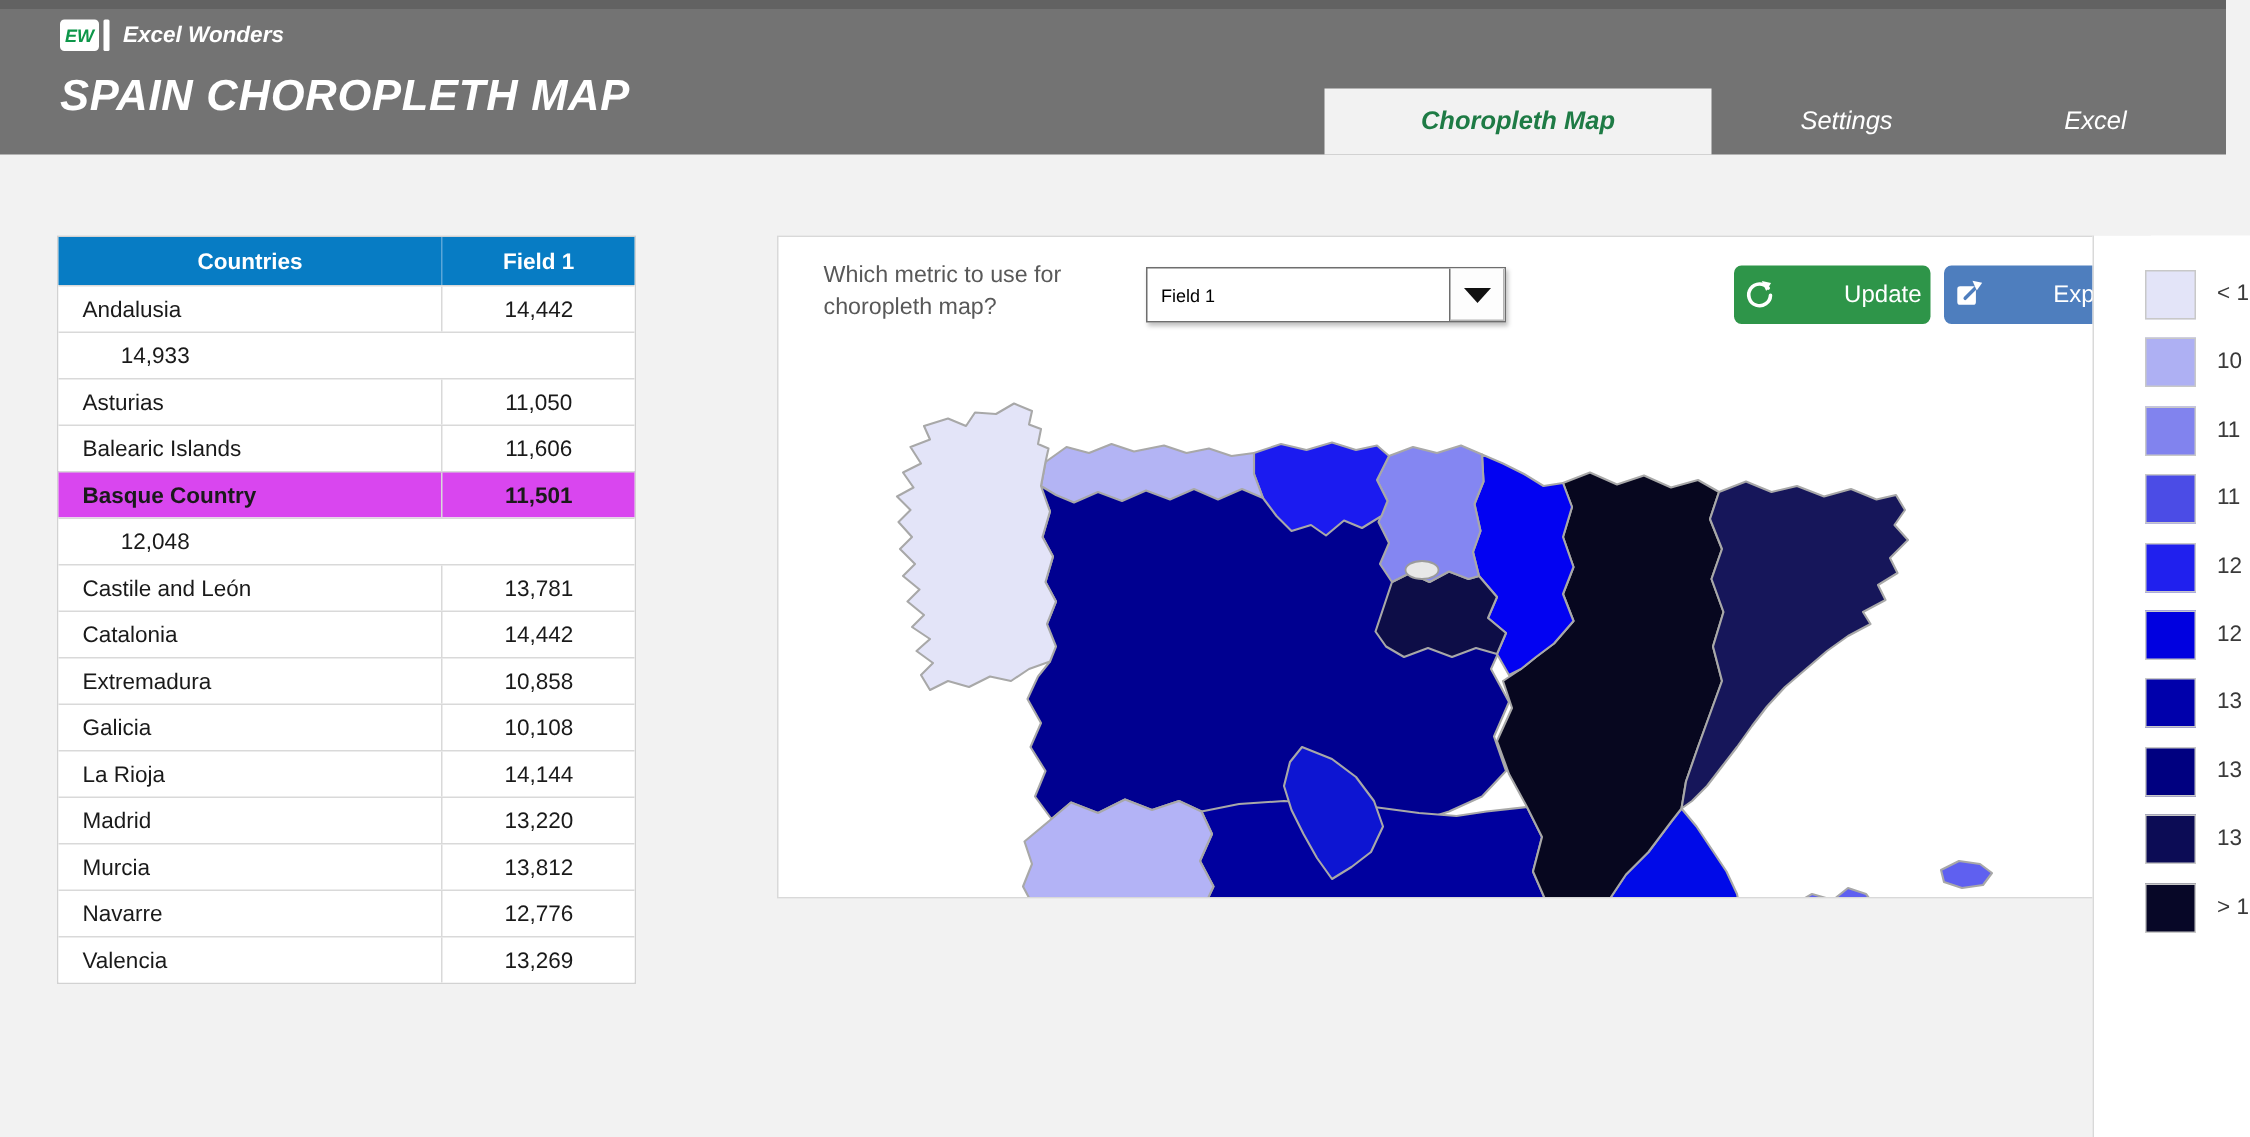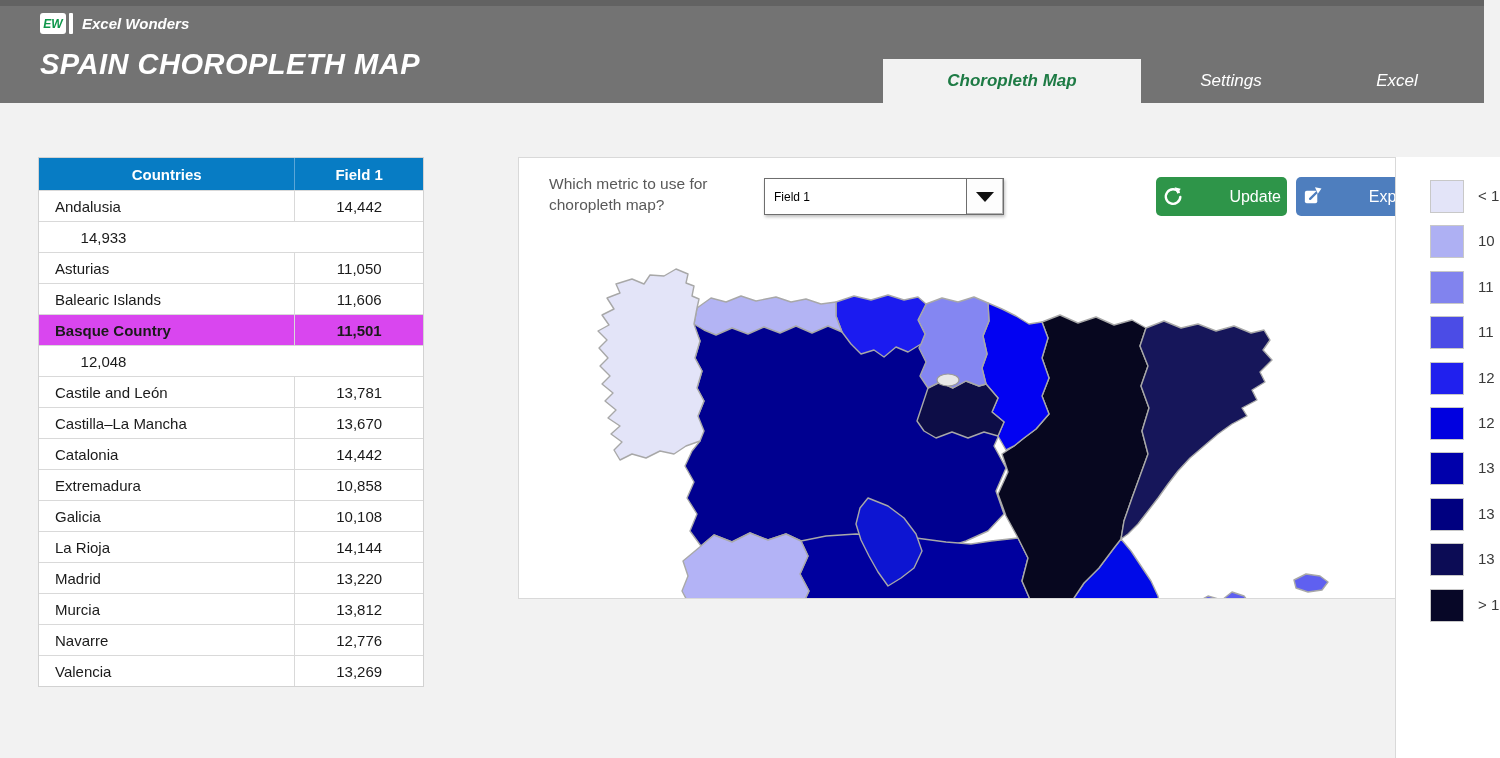--- a/index.html
+++ b/index.html
@@ -107,24 +107,20 @@
         <div class="trow sel">
           <div class="c1">Basque Country</div>
           <div class="c2">11,501</div>
         </div>
         <div class="trow">
           <div class="c2">12,048</div>
         </div>
         <div class="trow">
           <div class="c1">Castile and León</div>
           <div class="c2">13,781</div>
-        </div>
-        <div class="trow">
-          <div class="c1">Castilla–La Mancha</div>
-          <div class="c2">13,670</div>
         </div>
         <div class="trow">
           <div class="c1">Catalonia</div>
           <div class="c2">14,442</div>
         </div>
         <div class="trow">
           <div class="c1">Extremadura</div>
           <div class="c2">10,858</div>
         </div>
         <div class="trow">

